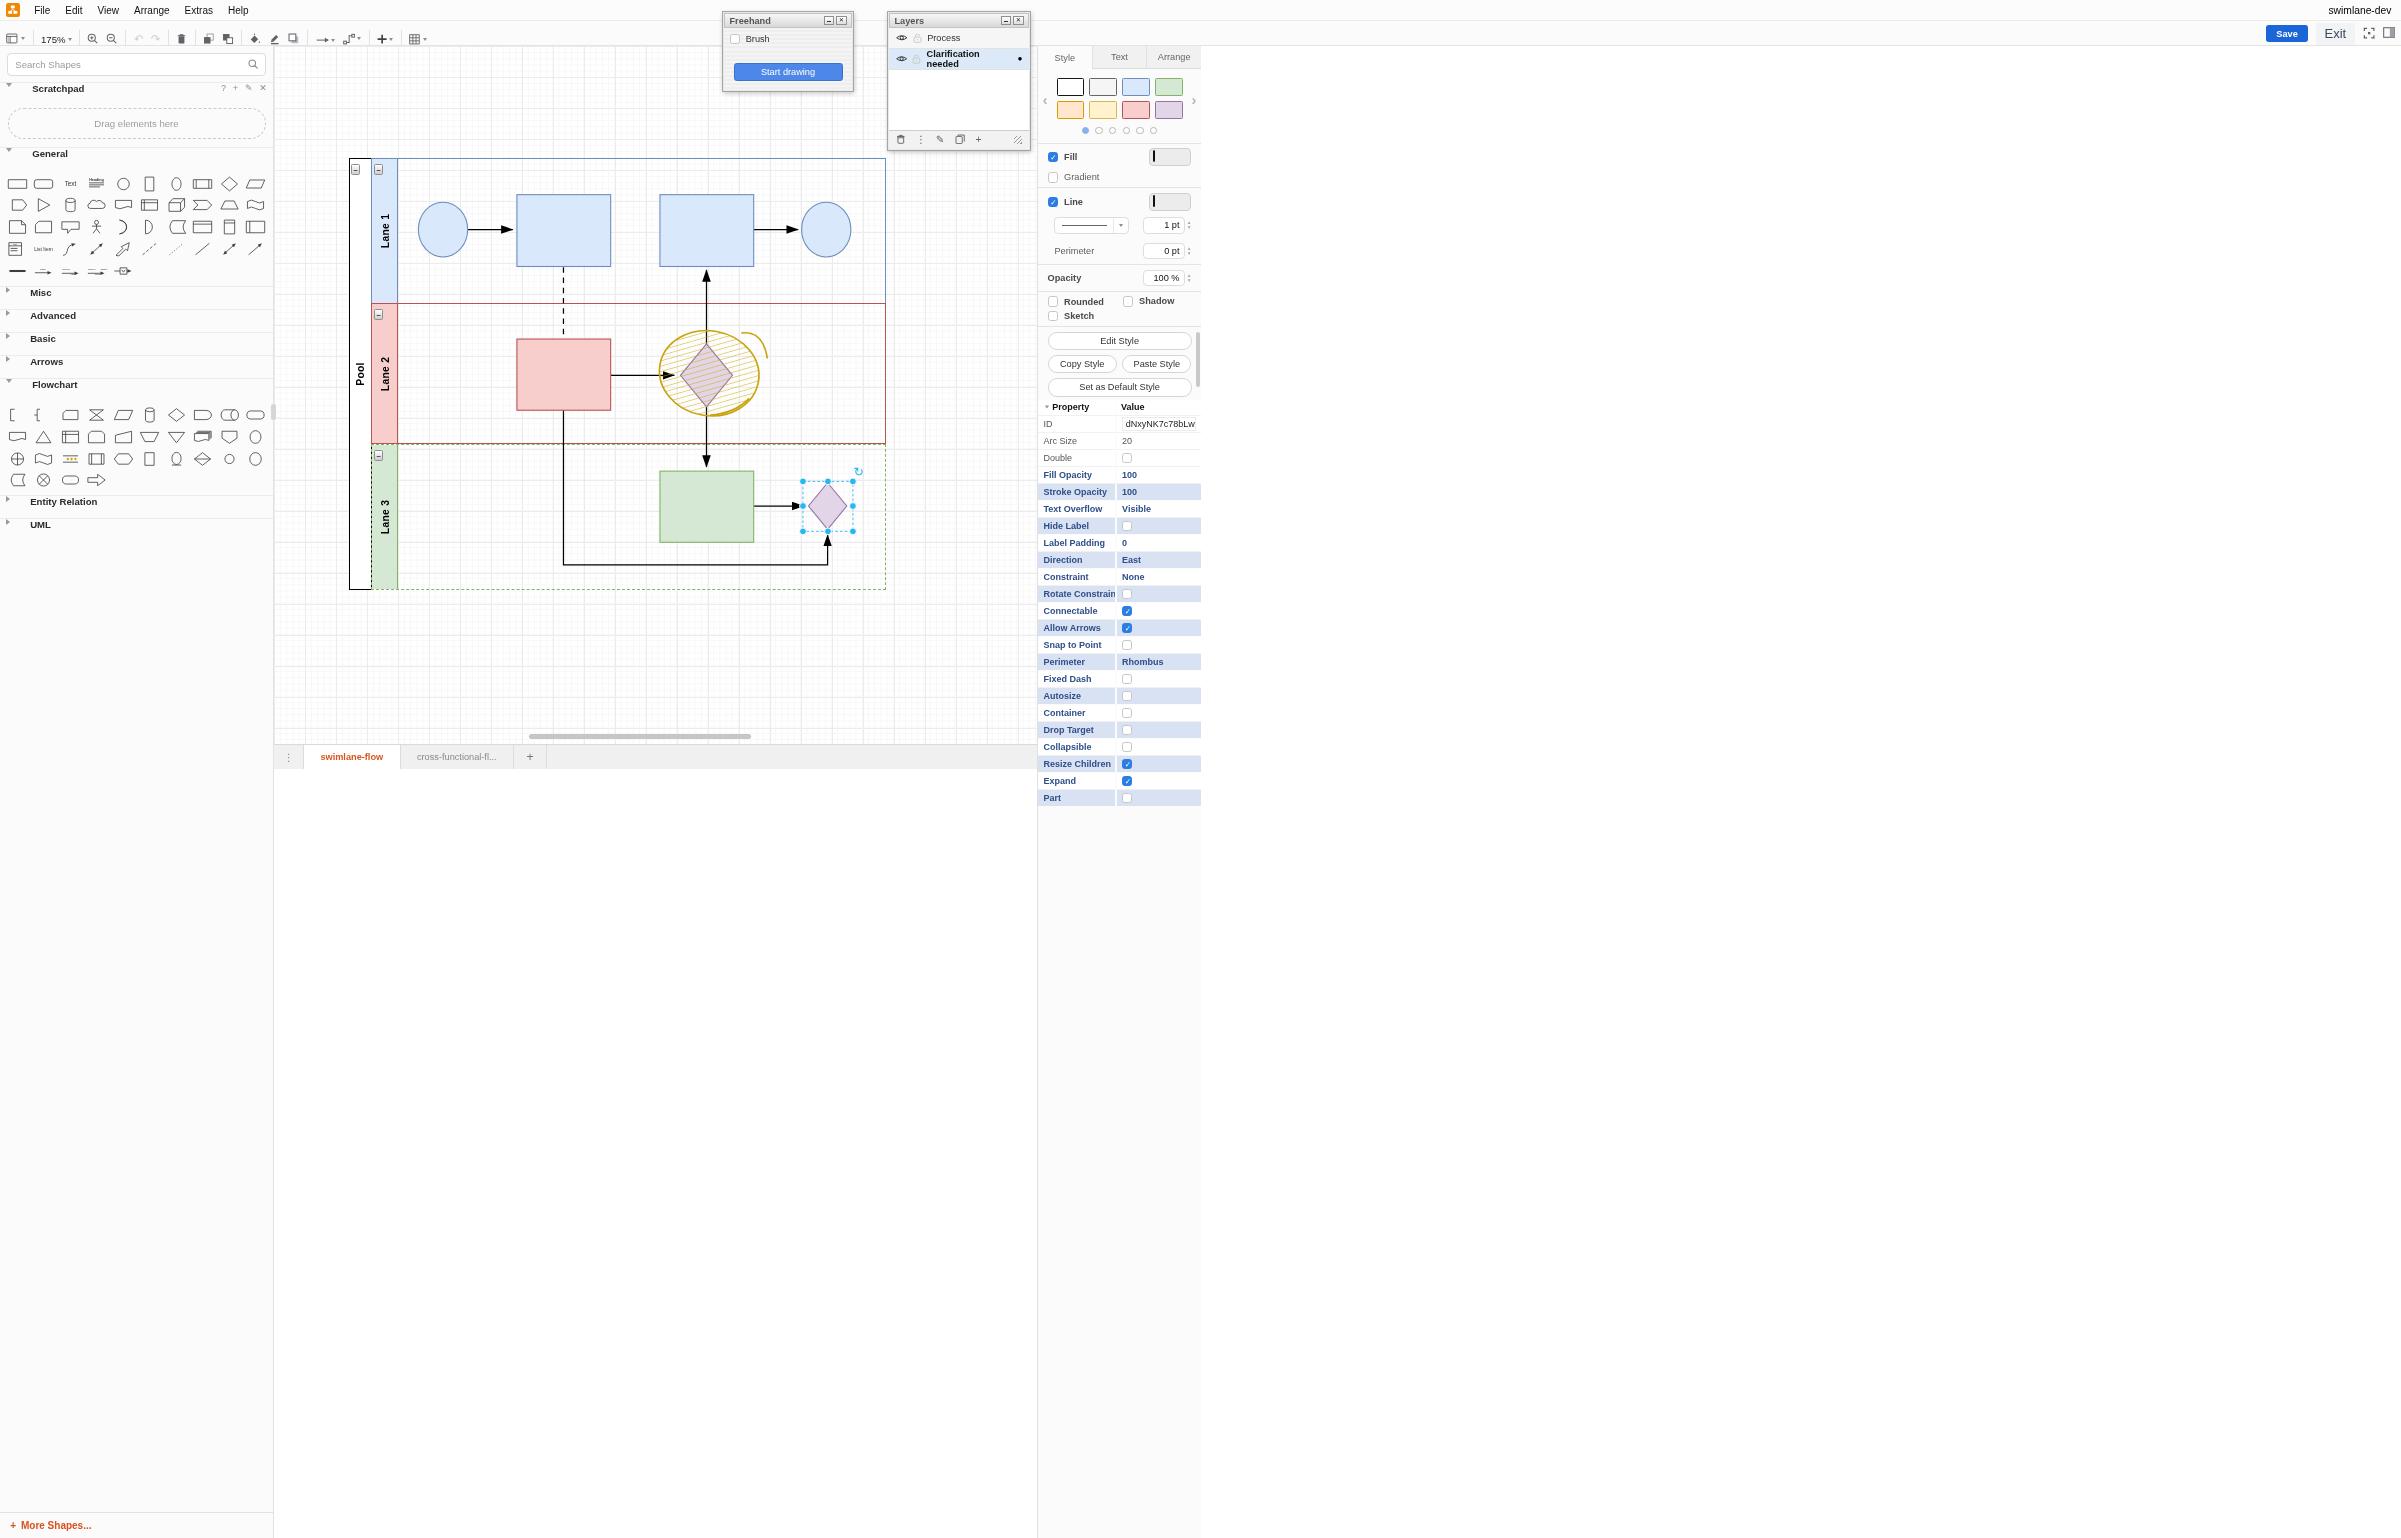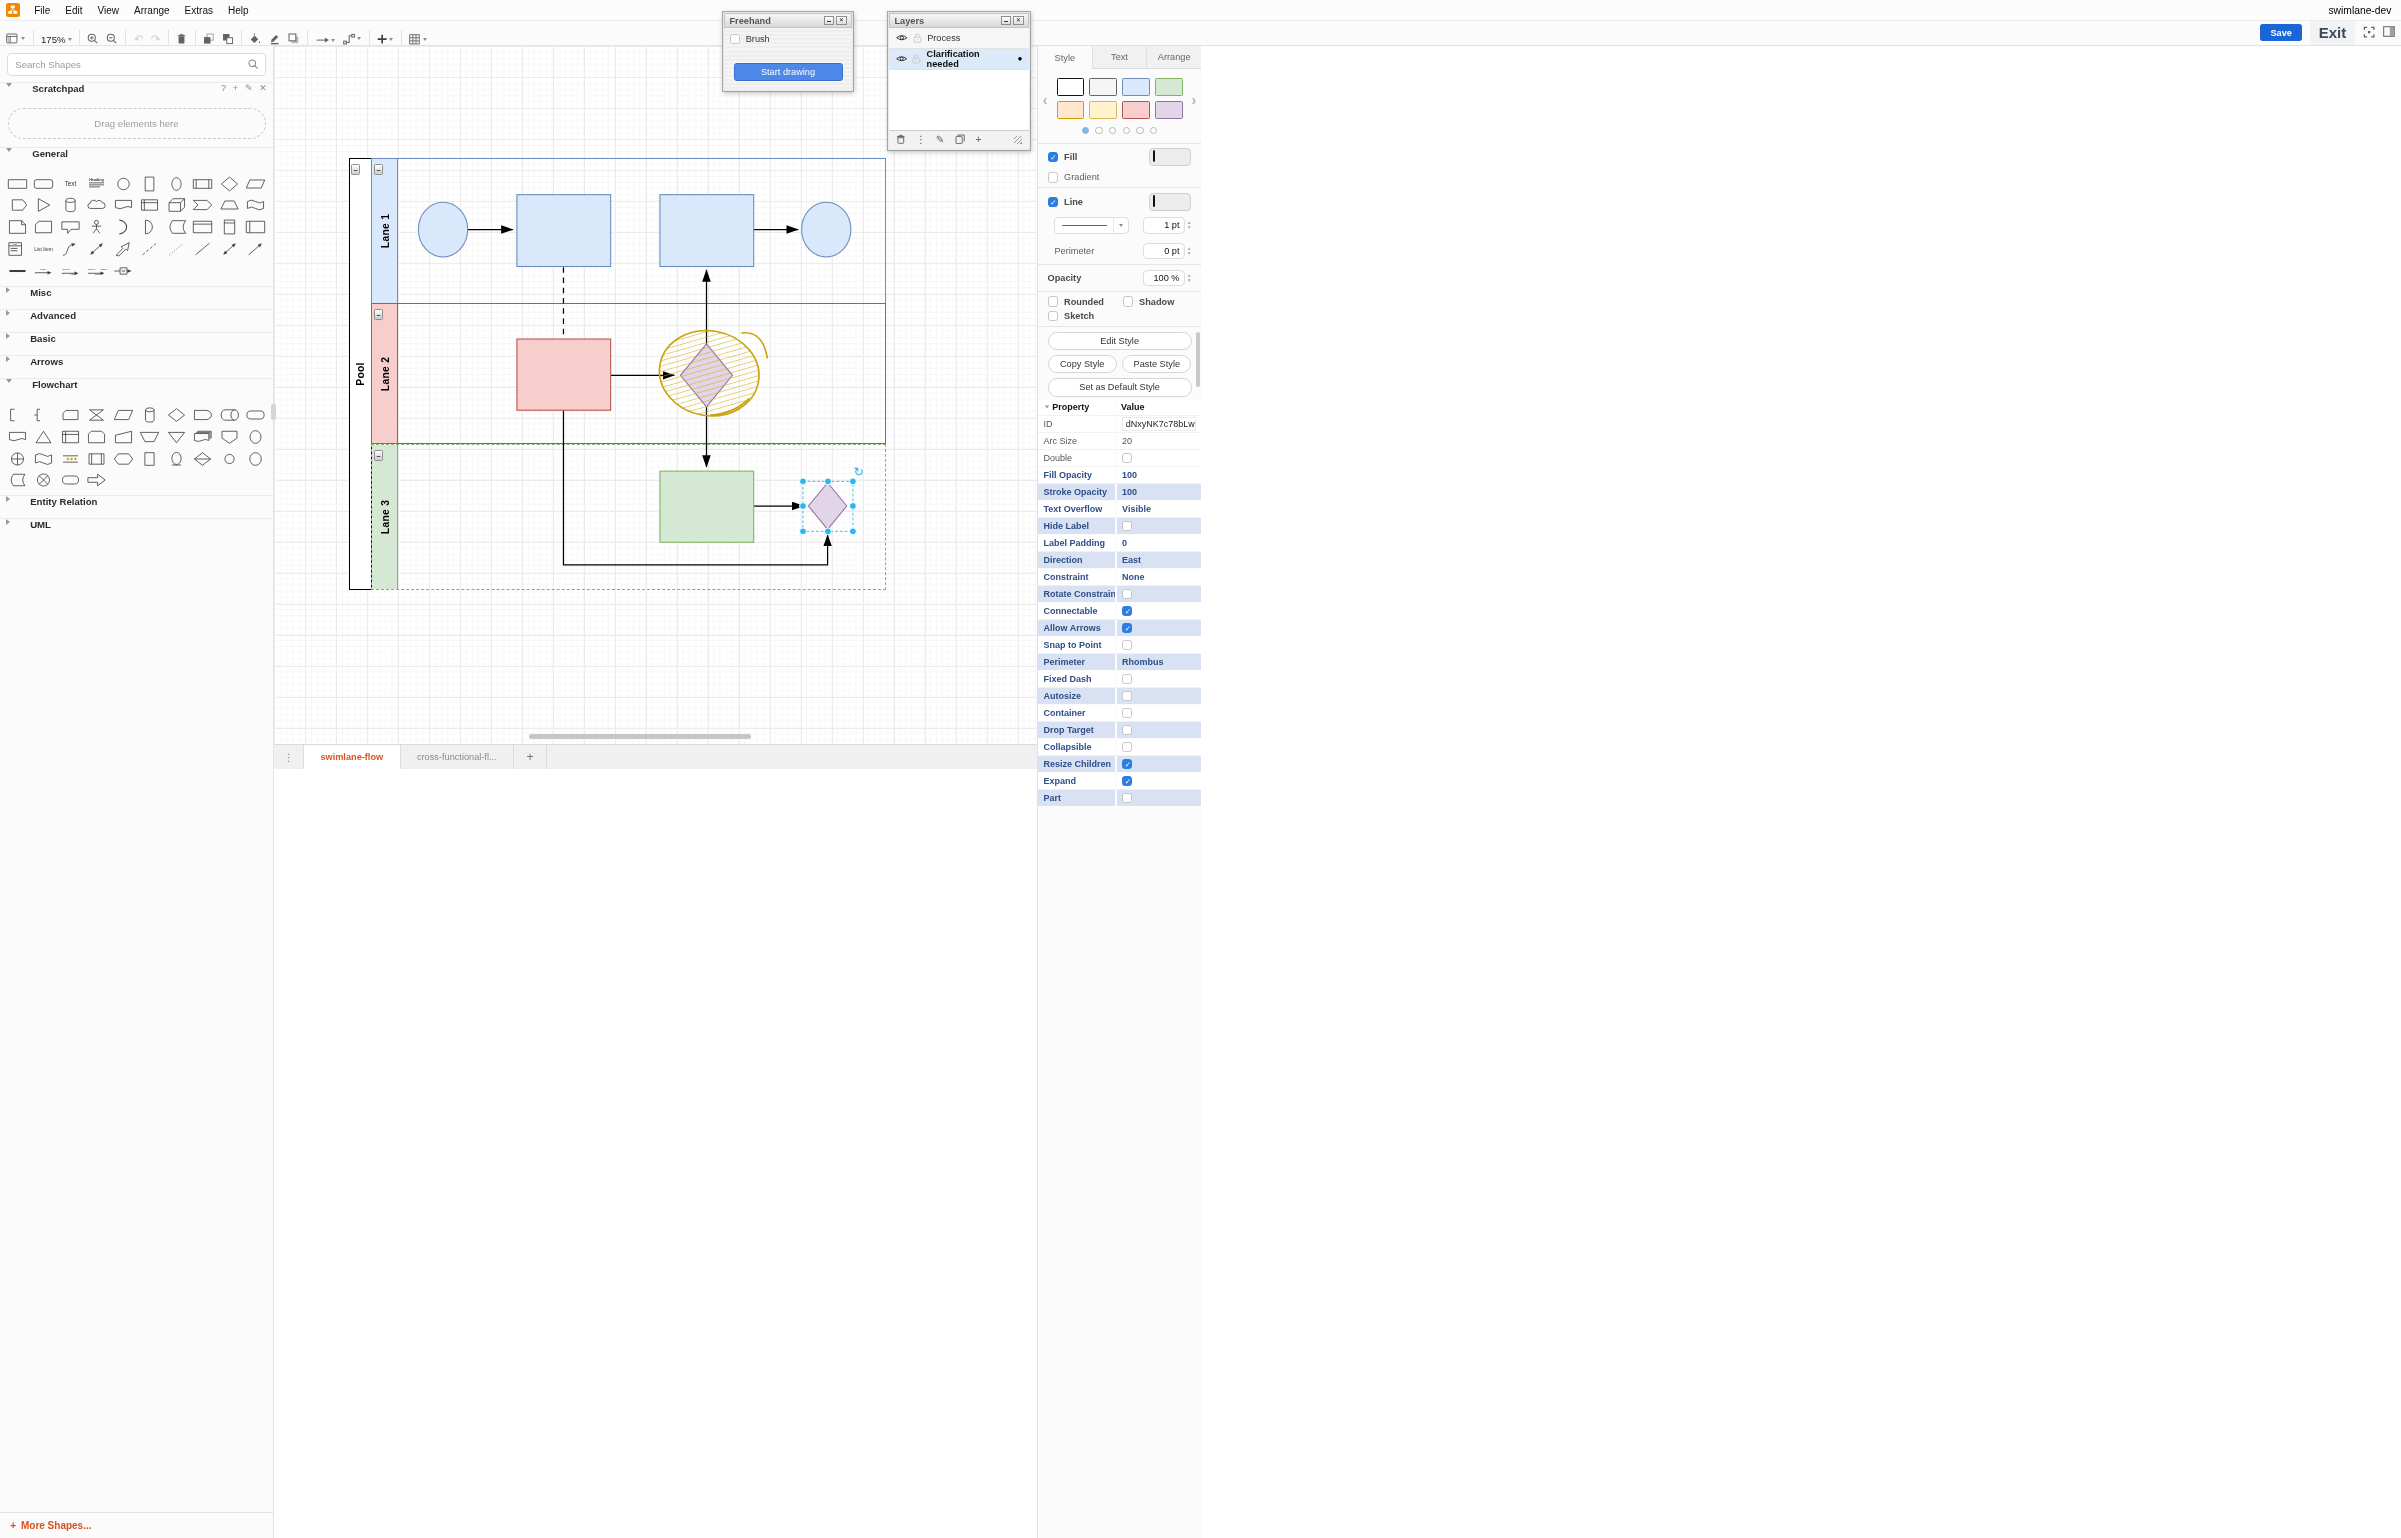--- a/index.html
+++ b/index.html
@@ -21,21 +21,21 @@
   .tb-btn{display:flex;align-items:center;gap:2.1px;color:#5f6368}
   .tb-btn svg{display:block}
   .caret{width:0;height:0;border-left:2.7px solid transparent;border-right:2.7px solid transparent;
     border-top:3.4px solid #8a8f94}
   .zoomtxt{font-size:9.6px;color:#222}
   .ghost{color:#cbcfd3;font-size:11.6px;line-height:11.6px}
   #tb-right{margin-left:auto;display:flex;align-items:center;gap:7.5px}
   .btn-save{background:#1b66d6;color:#fff;border:none;border-radius:2.7px;padding:3.4px 10.3px;
     font-size:9.2px;font-weight:700}
   .btn-exit{background:#f1f3f4;color:#3d4a5c;border:none;border-radius:2.7px;padding:3.4px 9px;
-    font-size:15px;font-weight:700}
+    font-size:13px;font-weight:400}
 
   
   #sidebar{position:absolute;top:46px;left:0;width:274px;bottom:0;background:#fbfbfb;
     border-right:0.7px solid #e2e2e2}
   .search-row{position:relative;padding:6.8px 6.8px 6.2px}
   #search-input{width:100%;height:23px;border:0.7px solid #dcdcdc;border-radius:4.1px;background:#fff;
     padding:0 22px 0 7.5px;font-size:9.6px;color:#555;font-family:inherit}
   #search-input::placeholder{color:#9b9b9b}
   .search-ic{position:absolute;right:14.4px;top:13px}
   .sec-head{height:23px;display:flex;align-items:flex-start;gap:20px;padding:0 6.2px;
@@ -1061,21 +1061,21 @@
         </span>
     </span>
   </div>
   <div class="hr"></div>
 
   <div class="fmt-row" style="padding-bottom:2.1px">
     <span style="flex:1;display:flex;align-items:center;gap:6.2px">
       <span class="cb"></span>
       <span class="b">Rounded</span>
     </span>
-    <span style="flex:1;display:flex;align-items:center;gap:6.2px">
+    <span style="flex:1;display:flex;align-items:flex-start;gap:6.2px">
       <span class="cb"></span>
       <span class="b">Shadow</span>
     </span>
   </div>
   <div class="fmt-row" style="padding-top:2.1px">
     <span class="cb"></span>
     <span class="b">Sketch</span>
   </div>
   <div class="hr"></div>
 

